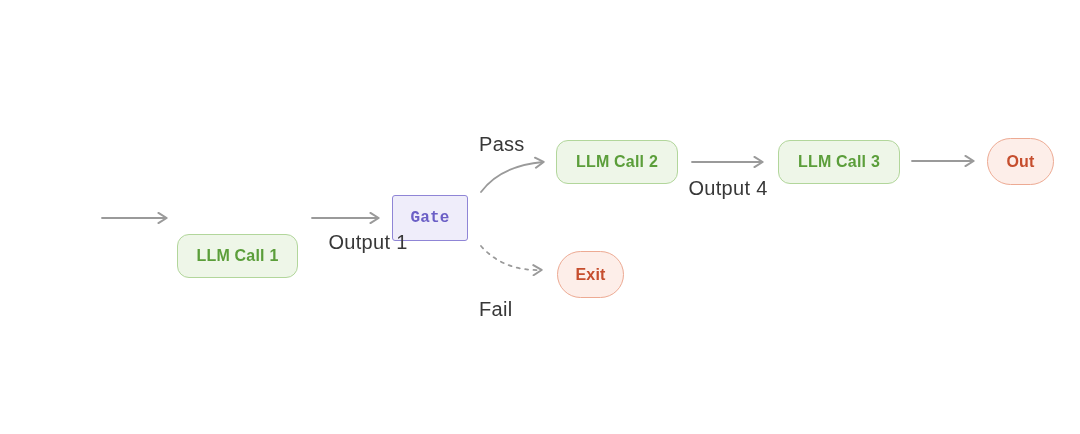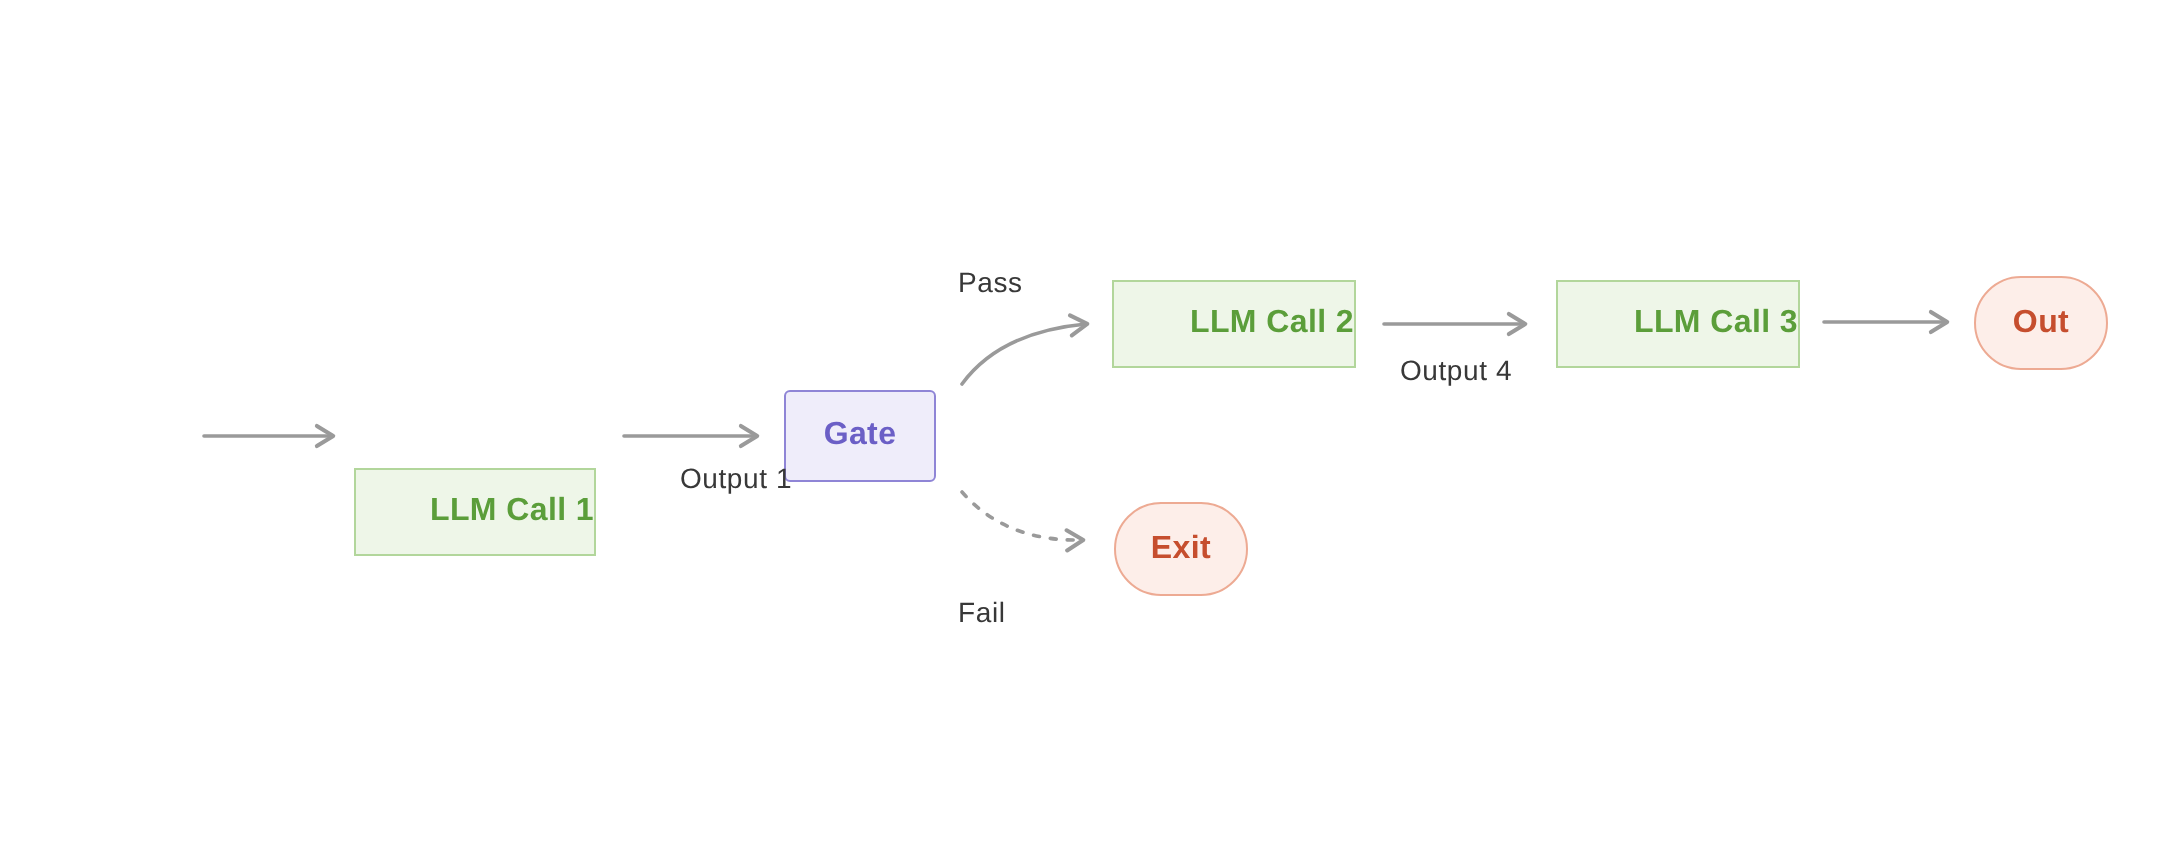--- a/index.html
+++ b/index.html
@@ -44,40 +44,40 @@
     justify-content: center;
     box-sizing: border-box;
     font-weight: 700;
     font-size: 16px;
     letter-spacing: 0.2px;
     white-space: nowrap;
   }
   .node.process {
     background: var(--process_fill, #eef6e8);
     border: 1.5px solid var(--process_border, #b2d69b);
-    border-radius: 0;
+    border-radius: 12px;
     color: var(--process_text, #5b9e3a);
-    justify-content: flex-end;
   }
   .node.decision {
     background: var(--decision_fill, #efedfa);
     border: 1.5px solid var(--decision_border, #8f85d6);
     border-radius: 3px;
     color: var(--decision_text, #6b5fc6);
+    font-family: Liberation Mono, monospace;
   }
   .node.terminal {
     background: var(--terminal_fill, #fdeee9);
     border: 1.5px solid var(--terminal_border, #edaa93);
     color: var(--terminal_text, #c64e2e);
   }
   .node.circle { border-radius: 50%; }
   .node.pill { border-radius: 24px; }
   .edge-label {
     position: absolute;
-    font-size: 14px;
+    font-size: 20px;
     color: var(--edge_label_text, #383838);
     letter-spacing: 0.3px;
     white-space: nowrap;
   }
   .edge-label.centered { transform: translateX(-50%); }
 </style>
 </head>
 <body>
 
 <div id="canvas">

